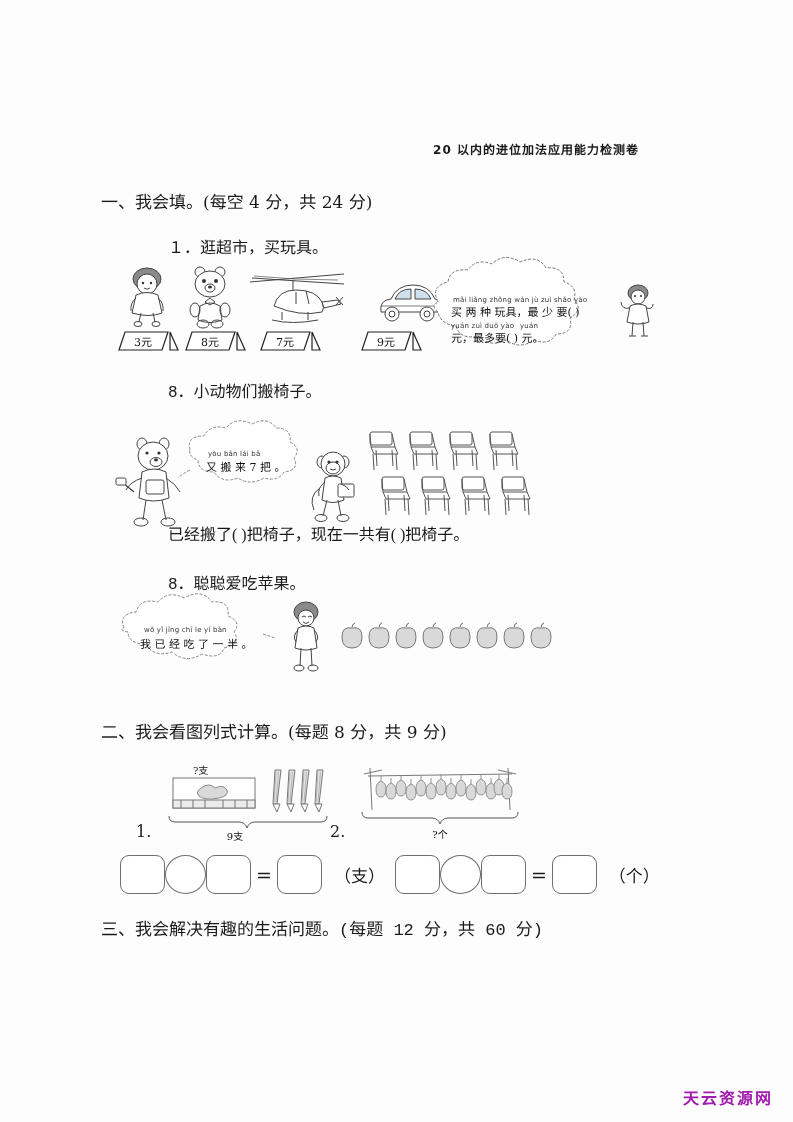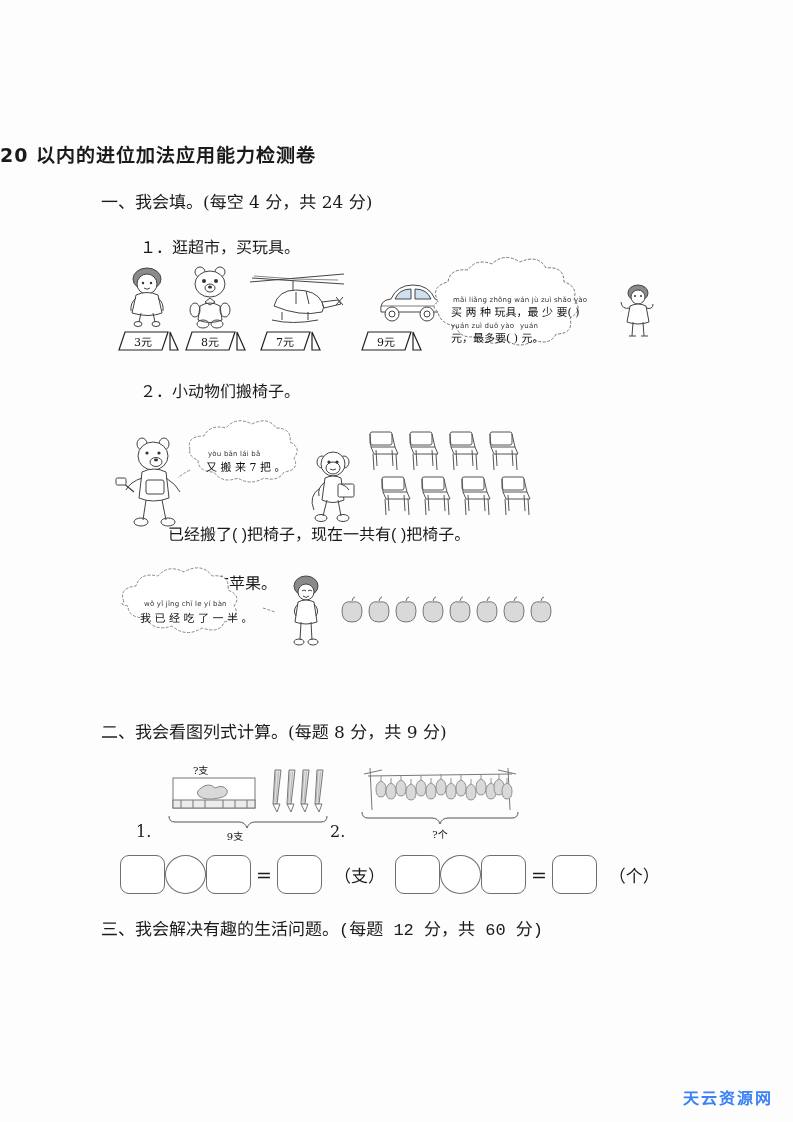--- a/index.html
+++ b/index.html
@@ -20,22 +20,22 @@
     inset: 0;
     background: #fdfdfd;
   }
 
   
   .doc-title {
     position: absolute;
     top: 140px;
     left: 0;
     width: 639px;
-    text-align: left;
-    font-size: 19px;
+    text-align: right;
+    font-size: 12px;
     font-weight: bold;
     letter-spacing: 1px;
     font-family: "DejaVu Sans", "Liberation Sans", sans-serif;
   }
 
   
   .section-head {
     position: absolute;
     left: 101px;
     font-size: 17px;
@@ -43,32 +43,33 @@
     white-space: nowrap;
   }
   #sec1 { top: 188px; }
   #sec2 { top: 718px; }
   #sec3 { top: 915px; font-family: Liberation Mono, monospace; }
 
   
   .q-label {
     position: absolute;
     font-size: 16px;
-    font-family: Liberation Sans, sans-serif;
+    font-family: Liberation Mono, monospace;
     white-space: nowrap;
+    margin-left: 28px;
   }
   #q1label { top: 234px; left: 140px; }
   #q2label { top: 378px; left: 140px; }
   #q3label { top: 570px; left: 140px; }
 
   
   .fill-line {
     position: absolute;
     font-size: 16px;
-    font-family: Liberation Sans, sans-serif;
+    font-family: Liberation Serif, serif;
     white-space: nowrap;
   }
   #fill2 { top: 521px; left: 168px; }
   #fill3 { top: 690px; left: 168px; }
 
   
   .art { position: absolute; }
   .art svg { display: block; overflow: visible; }
 
   
@@ -114,21 +115,21 @@
   #picnum2 { top: 822px; left: 330px; }
 
   
   .watermark {
     position: absolute;
     top: 1085px;
     right: 20px;
     font-size: 16px;
     font-weight: bold;
     letter-spacing: 2px;
-    color: #3b82f6;
+    color: #a21caf;
     font-family: "DejaVu Sans", "Liberation Sans", sans-serif;
   }
 
   
   text { font-family: "DejaVu Sans", "Liberation Sans", sans-serif; }
   .pinyin { font-size: 7px; fill: #333; letter-spacing: .2px; }
   .hanzi  { font-size: 11px; fill: #111; font-family: "DejaVu Serif","Liberation Serif",serif; }
   .tagtxt { font-size: 11px; fill: #111; font-family: "DejaVu Serif","Liberation Serif",serif; }
   .bracetxt { font-size: 10px; fill: #111; font-family: "DejaVu Serif","Liberation Serif",serif; }
 </style>
@@ -243,21 +244,21 @@
         <circle cx="21" cy="12" r="1" fill="#333" stroke="none"></circle>
         <path d="M10 22 q8 -4 16 0 l3 16 q-11 4 -22 0 z" fill="#fff" stroke="#444"></path>
         <path d="M10 24 q-8 2 -9 -6" stroke="#444"></path>
         <path d="M26 24 q7 2 7 -4" stroke="#444"></path>
         <path d="M13 38 l-1 14 M23 38 l1 14" stroke="#444"></path>
         <path d="M9 52 l7 0 M21 52 l7 0" stroke="#444"></path>
       </g>
     </svg>
   </div>
 
-  <div class="q-label" id="q2label">２．小动物们搬椅子。</div>
+  <div class="q-label" id="q2label">8．小动物们搬椅子。</div>
 
   <div class="art" style="top:422px; left:120px;">
     <svg width="420" height="106" viewBox="0 0 420 106">
 
       <g fill="none" stroke="#444" stroke-width="1">
         <ellipse cx="22" cy="22" rx="5" ry="6"></ellipse>
         <ellipse cx="44" cy="22" rx="5" ry="6"></ellipse>
         <ellipse cx="33" cy="34" rx="15" ry="14" fill="#fff"></ellipse>
         <circle cx="27" cy="31" r="1.6" fill="#333" stroke="none"></circle>
         <circle cx="39" cy="31" r="1.6" fill="#333" stroke="none"></circle>
@@ -355,21 +356,21 @@
           </g>
         </g>
       </g>
     </svg>
   </div>
 
   <div class="fill-line" id="fill2">已经搬了(        )把椅子，现在一共有(        )把椅子。</div>
 
   <div class="q-label" id="q3label">8．聪聪爱吃苹果。</div>
 
-  <div class="art" style="top:572px; left:118px;">
+  <div class="art" style="top:598px; left:118px;">
     <svg width="420" height="78" viewBox="0 0 420 78">
 
       <g stroke="#888" fill="#fff" stroke-width="1">
         <path d="M6 30 q-6 -14 12 -16 q4 -14 22 -10 q10 -12 26 -4 q18 -10 28 4 q18 -2 16 14 q14 6 6 16 q8 12 -10 16 q-4 12 -22 6 q-16 10 -30 -2 q-18 6 -26 -8 q-18 0 -18 -12 q-10 -2 -4 -4 z" stroke-dasharray="3,1.6"></path>
         <path d="M145 36 q6 2 12 4" stroke-dasharray="3,1.6"></path>
       </g>
       <g>
         <text class="pinyin" x="26" y="34">wǒ yǐ jīng chī  le  yí bàn</text>
         <text class="hanzi" x="22" y="50">我 已 经 吃 了 一 半 。</text>
       </g>

